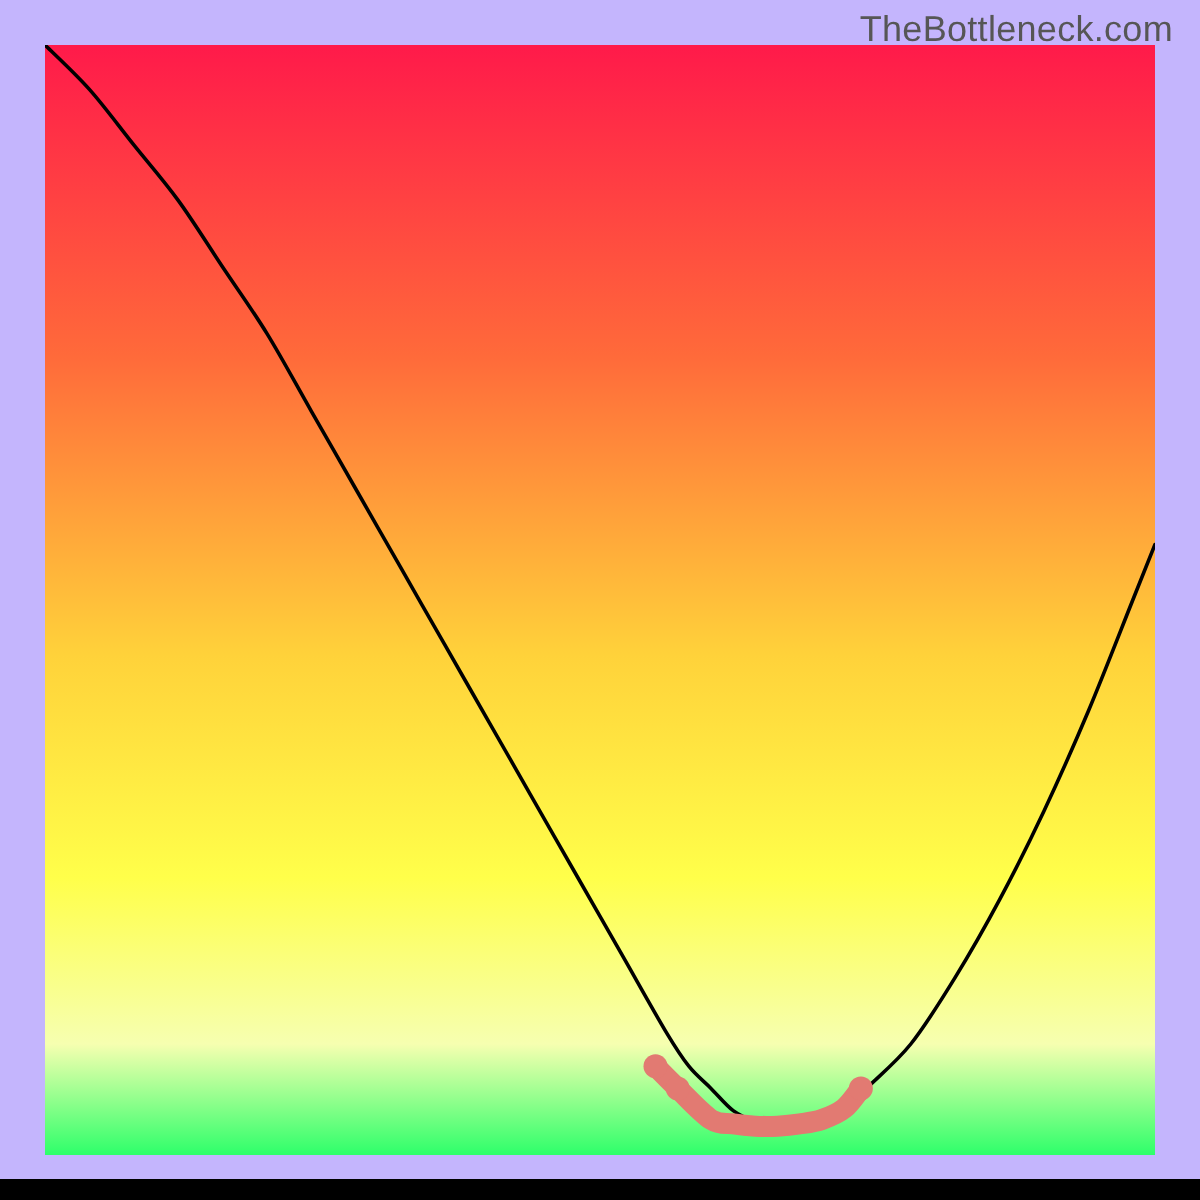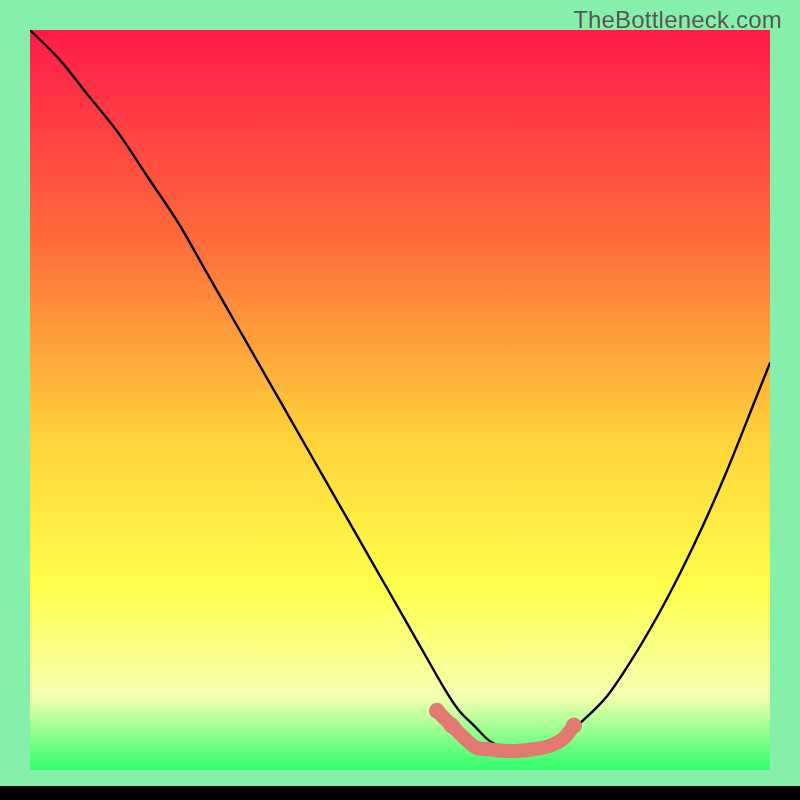--- a/index.html
+++ b/index.html
@@ -1,21 +1,21 @@
 <!DOCTYPE html>
 <html><head>
 <meta charset="utf-8">
 <style>
   * { margin: 0; padding: 0; box-sizing: border-box; }
   html, body { width: 800px; height: 800px; background: #000; overflow: hidden; }
   .container {
     position: relative;
     width: 800px;
     height: 786px;
-    background: #86efac;
+    background: #c4b5fd;
   }
   .watermark {
     position: absolute;
     top: 6px;
     right: 18px;
     font-family: Arial, Helvetica, sans-serif;
     font-size: 24px;
     font-weight: 500;
     color: #565656;
     letter-spacing: 0.2px;

